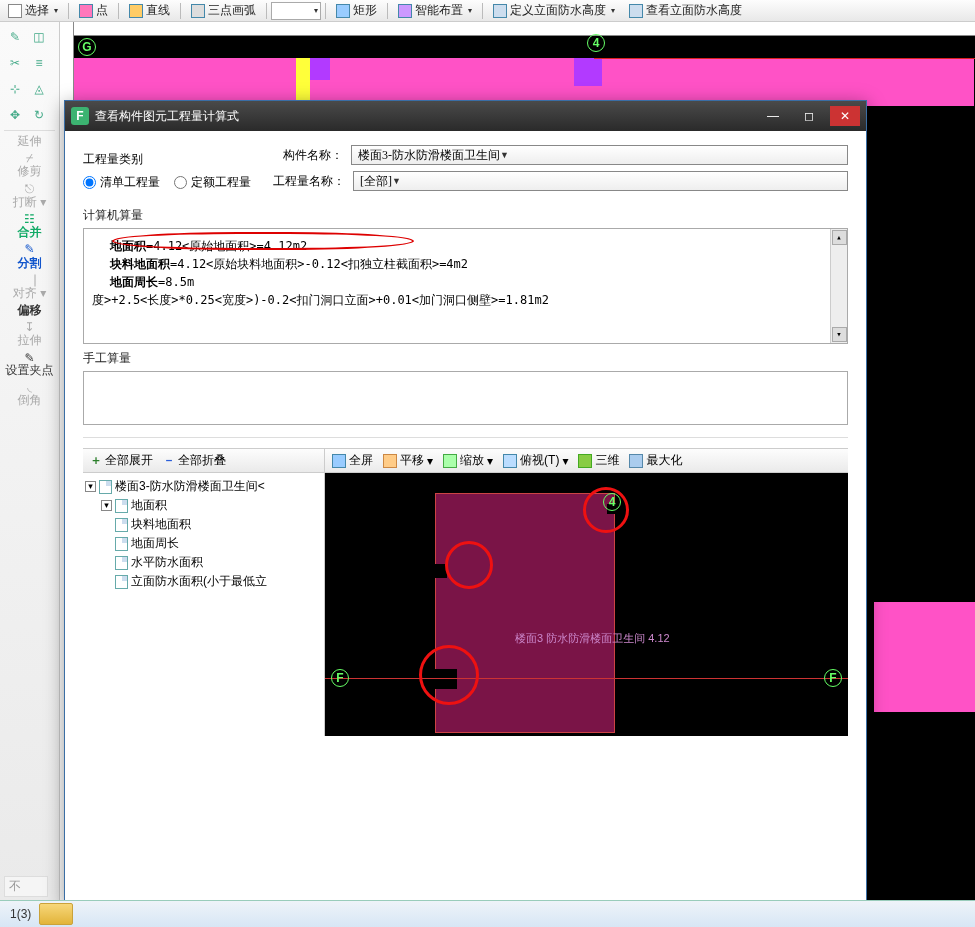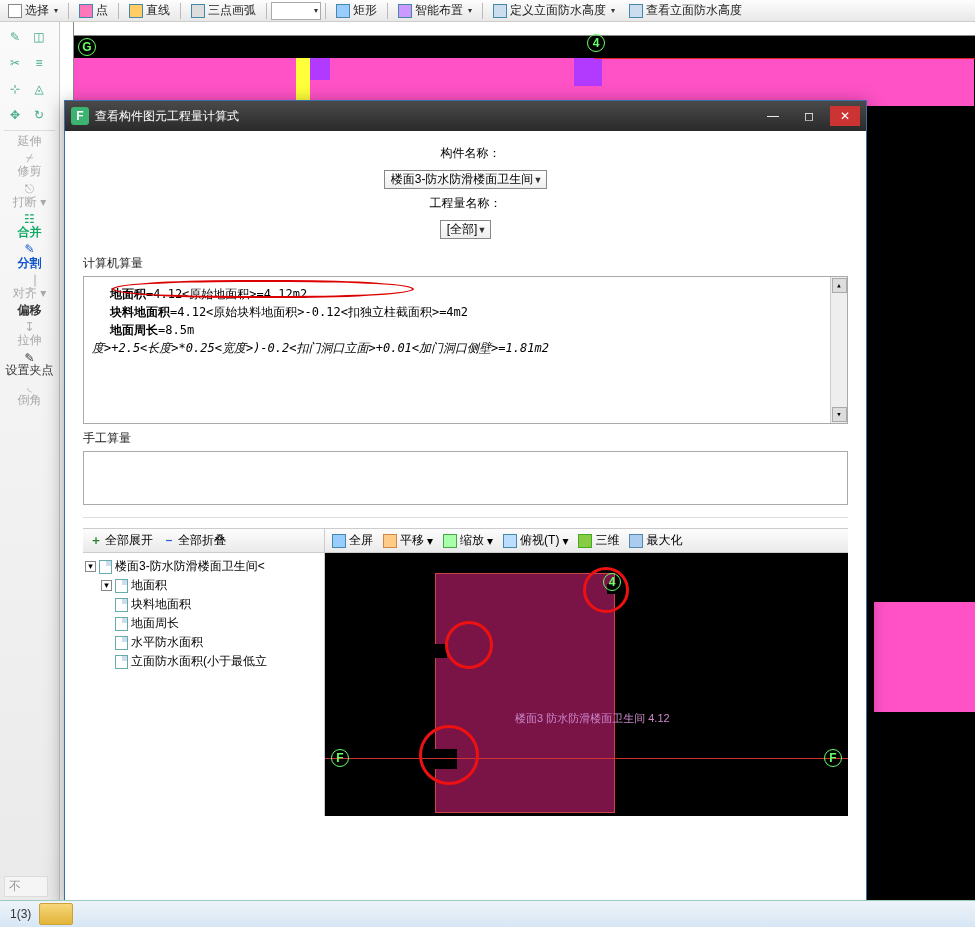--- a/index.html
+++ b/index.html
@@ -105,33 +105,33 @@
   .dlg-title .app-icon { width:18px;height:18px;background:#3cb371;border-radius:3px;display:flex;align-items:center;justify-content:center;color:#fff;font-weight:bold;}
   .dlg-title .spacer{flex:1;}
   .dlg-title .win-btn{width:30px;height:20px;display:flex;align-items:center;justify-content:center;color:#fff;}
   .dlg-title .win-btn.close{background:#c33;}
   .dlg-body {
     padding:14px 18px 10px 18px;
   }
   .section-row { display:flex; align-items:center; gap:22px; margin-bottom:10px;}
   .radio-group { display:flex; gap:14px; align-items:center;}
   .radio-group label { display:flex;align-items:center;gap:4px;}
-  .combo { border:1px solid #888;background:linear-gradient(#fff,#eee);height:20px;display:flex;align-items:center;justify-content:flex-end;padding:0 4px 0 6px;}
+  .combo { border:1px solid #888;background:linear-gradient(#fff,#eee);height:20px;display:flex;align-items:center;justify-content:flex-start;padding:0 4px 0 6px;font-family:Liberation Serif, serif;}
   .combo .arr{font-size:9px;color:#333;}
-  .formrow { display:flex;align-items:center;gap:8px;margin-bottom:6px;flex-direction:column;}
+  .formrow { display:flex;align-items:center;gap:8px;margin-bottom:6px;}
   .formrow .flabel{min-width:70px;text-align:right;}
   .group {
     margin-top:6px;
   }
   .group .gtitle { margin-bottom:4px; color:#222;}
   .calc-box {
     border:1px solid #aaa;background:#fff;padding:8px 8px 0 26px;
     font-family:"SimSun",monospace;
     line-height:1.5;
-    height:148px;
+    height:116px;
     position:relative;
     overflow:hidden;
   }
   .calc-box .scroll {
     position:absolute;right:0;top:0;bottom:0;width:17px;background:#eee;border-left:1px solid #ccc;
     display:flex;flex-direction:column;justify-content:space-between;align-items:center;padding:1px 0;
   }
   .calc-box .scroll .sbtn{width:15px;height:15px;background:#ddd;border:1px solid #aaa;font-size:9px;line-height:13px;text-align:center;}
   .calc-box .line b{font-weight:bold;}
   .calc-box .circle-annot {
@@ -312,20 +312,33 @@
   <div class="dlg-title">
     <span class="app-icon">F</span>
     <span>查看构件图元工程量计算式</span>
     <span class="spacer"></span>
     <span class="win-btn">—</span>
     <span class="win-btn">◻</span>
     <span class="win-btn close">✕</span>
   </div>
   <div class="dlg-body">
     <div class="section-row">
+      <div>
+        <div style="margin-bottom:6px;">工程量类别</div>
+        <div class="radio-group">
+          <label>
+              <input type="radio" checked="" style="">
+              <span>清单工程量</span>
+            </label>
+          <label>
+              <input type="radio" style="">
+              <span>定额工程量</span>
+            </label>
+        </div>
+      </div>
       <div style="flex:1;">
         <div class="formrow">
           <span class="flabel">构件名称：</span>
           <div class="combo" style="flex:1;">
               <span>楼面3-防水防滑楼面卫生间</span>
               <span class="arr">▼</span>
             </div>
         </div>
         <div class="formrow">
           <span class="flabel">工程量名称：</span>
@@ -337,21 +350,21 @@
       </div>
     </div>
 
     <div class="group">
       <div class="gtitle">计算机算量</div>
       <div class="calc-box">
         <div class="circle-annot"></div>
         <div class="line"><b>地面积</b><span>=4.12&lt;原始地面积&gt;=4.12m2</span></div>
         <div class="line"><b>块料地面积</b><span>=4.12&lt;原始块料地面积&gt;-0.12&lt;扣独立柱截面积&gt;=4m2</span></div>
         <div class="line"><b>地面周长</b><span>=8.5m</span></div>
-        <div class="line" style="margin-left:-18px;font-style:italic;">度&gt;+2.5&lt;长度&gt;*0.25&lt;宽度&gt;)-0.2&lt;扣门洞口立面&gt;+0.01&lt;加门洞口侧壁&gt;=1.81m2</div>
+        <div class="line" style="margin-left:-18px;">度&gt;+2.5&lt;长度&gt;*0.25&lt;宽度&gt;)-0.2&lt;扣门洞口立面&gt;+0.01&lt;加门洞口侧壁&gt;=1.81m2</div>
         <div class="scroll">
           <div class="sbtn">▴</div>
           <div class="sbtn">▾</div>
         </div>
       </div>
     </div>
 
     <div class="group">
       <div class="gtitle">手工算量</div>
       <div class="manual-box"></div>

